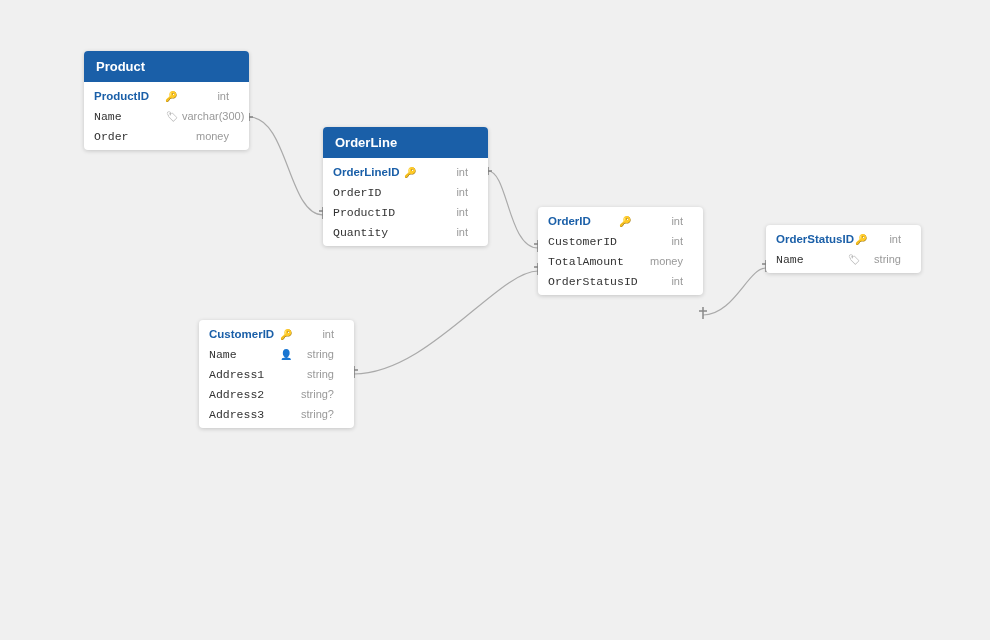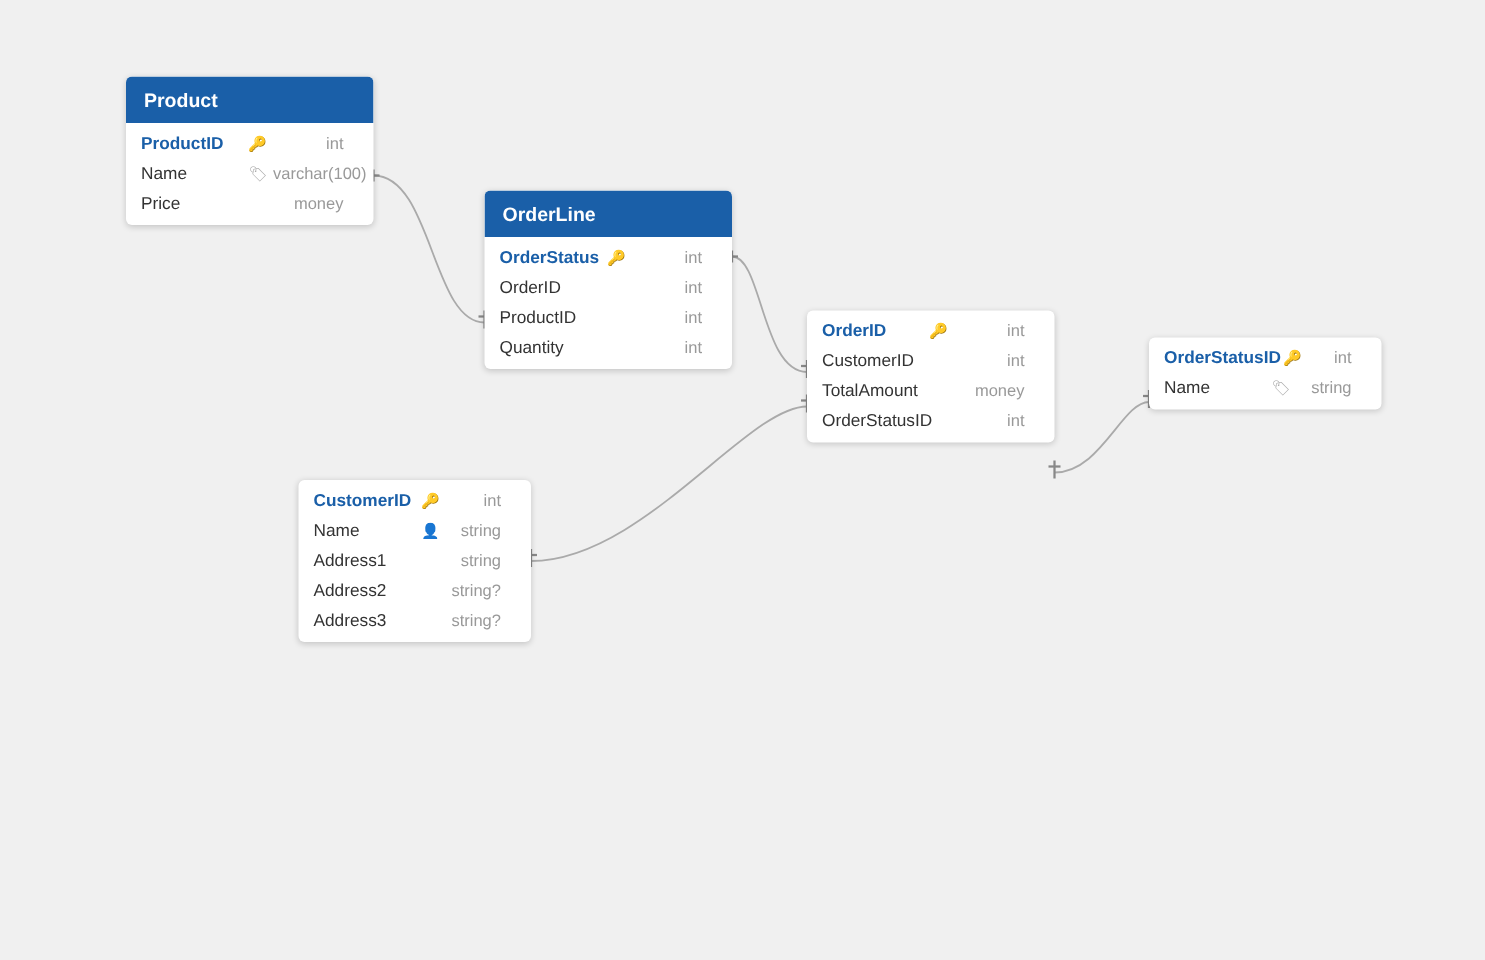--- a/index.html
+++ b/index.html
@@ -59,20 +59,21 @@
     .db-row .field-name {
       flex: 0 0 auto;
       min-width: 70px;
       color: #1a5fa8;
       font-weight: 600;
     }
 
     .db-row .field-name.normal {
       color: #333;
       font-weight: 400;
+      font-family: Liberation Mono, monospace;
     }
 
     .db-row .field-icon {
       flex: 0 0 16px;
       display: inline-flex;
       align-items: center;
       justify-content: center;
       margin-right: 2px;
     }
 
@@ -126,37 +127,37 @@
     </div>
     <div class="db-table-body">
       <div class="db-row">
         <span class="field-name">ProductID</span>
         <span class="field-icon icon-key">🔑</span>
         <span class="field-type">int</span>
       </div>
       <div class="db-row">
         <span class="field-name normal">Name</span>
         <span class="field-icon" style="color:#aaa;font-size:10px;">🏷</span>
-        <span class="field-type">varchar(100)</span>
-      </div>
-      <div class="db-row">
-        <span class="field-name normal">Price</span>
+        <span class="field-type">varchar(300)</span>
+      </div>
+      <div class="db-row">
+        <span class="field-name normal">Order</span>
         <span class="field-icon"></span>
         <span class="field-type">money</span>
       </div>
     </div>
   </div>
 
   <div class="db-table" style="left:275px; top:127px; width:165px;">
     <div class="db-table-header">
       <span>OrderLine</span>
     </div>
     <div class="db-table-body">
       <div class="db-row">
-        <span class="field-name">OrderStatus</span>
+        <span class="field-name">OrderLineID</span>
         <span class="field-icon icon-key">🔑</span>
         <span class="field-type">int</span>
       </div>
       <div class="db-row">
         <span class="field-name normal">OrderID</span>
         <span class="field-icon"></span>
         <span class="field-type">int</span>
       </div>
       <div class="db-row">
         <span class="field-name normal">ProductID</span>

